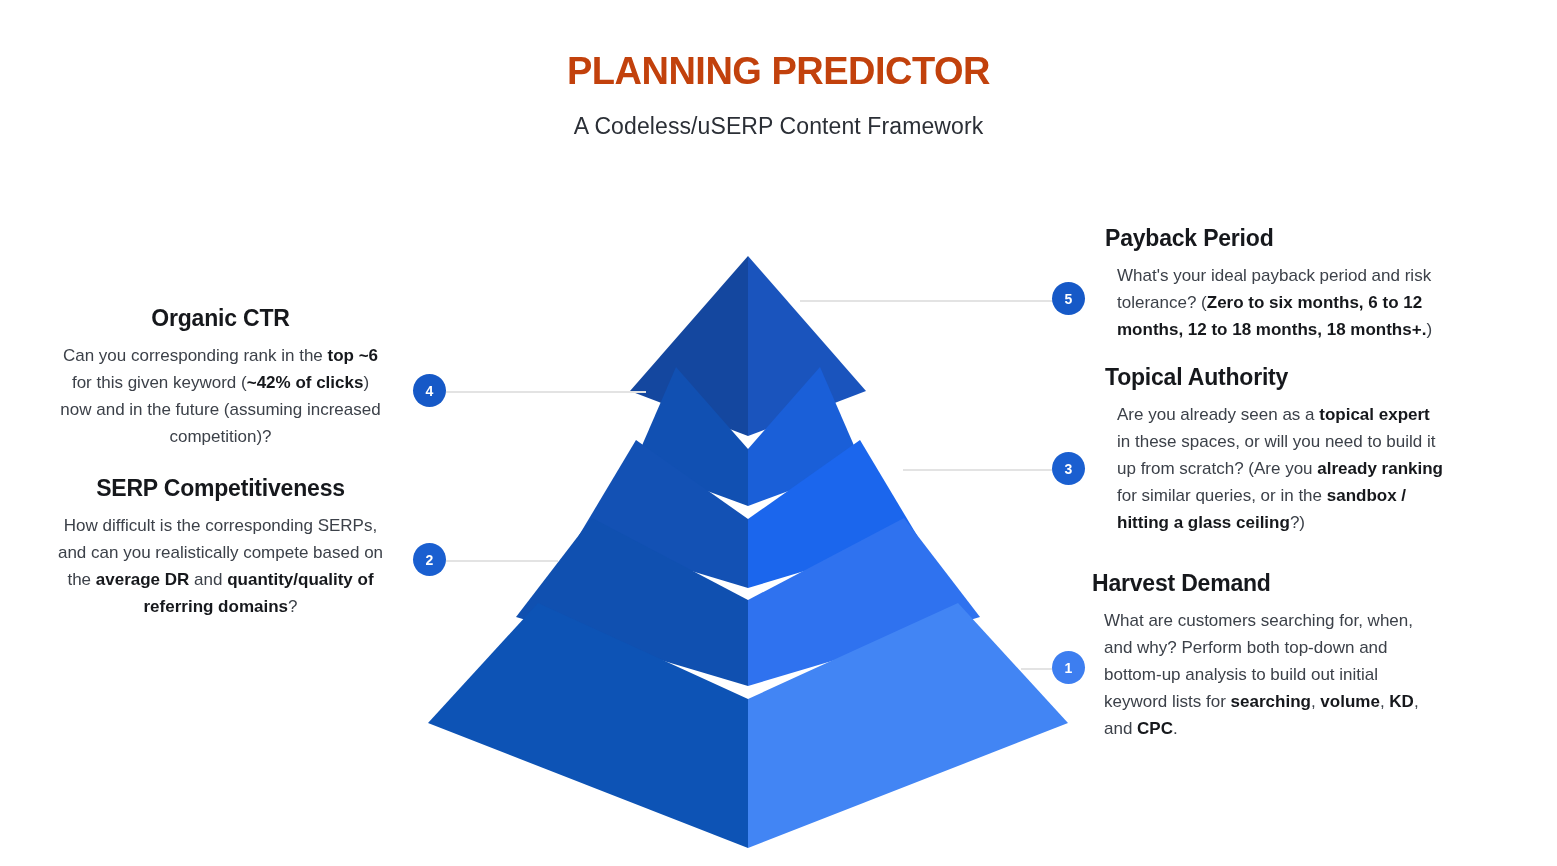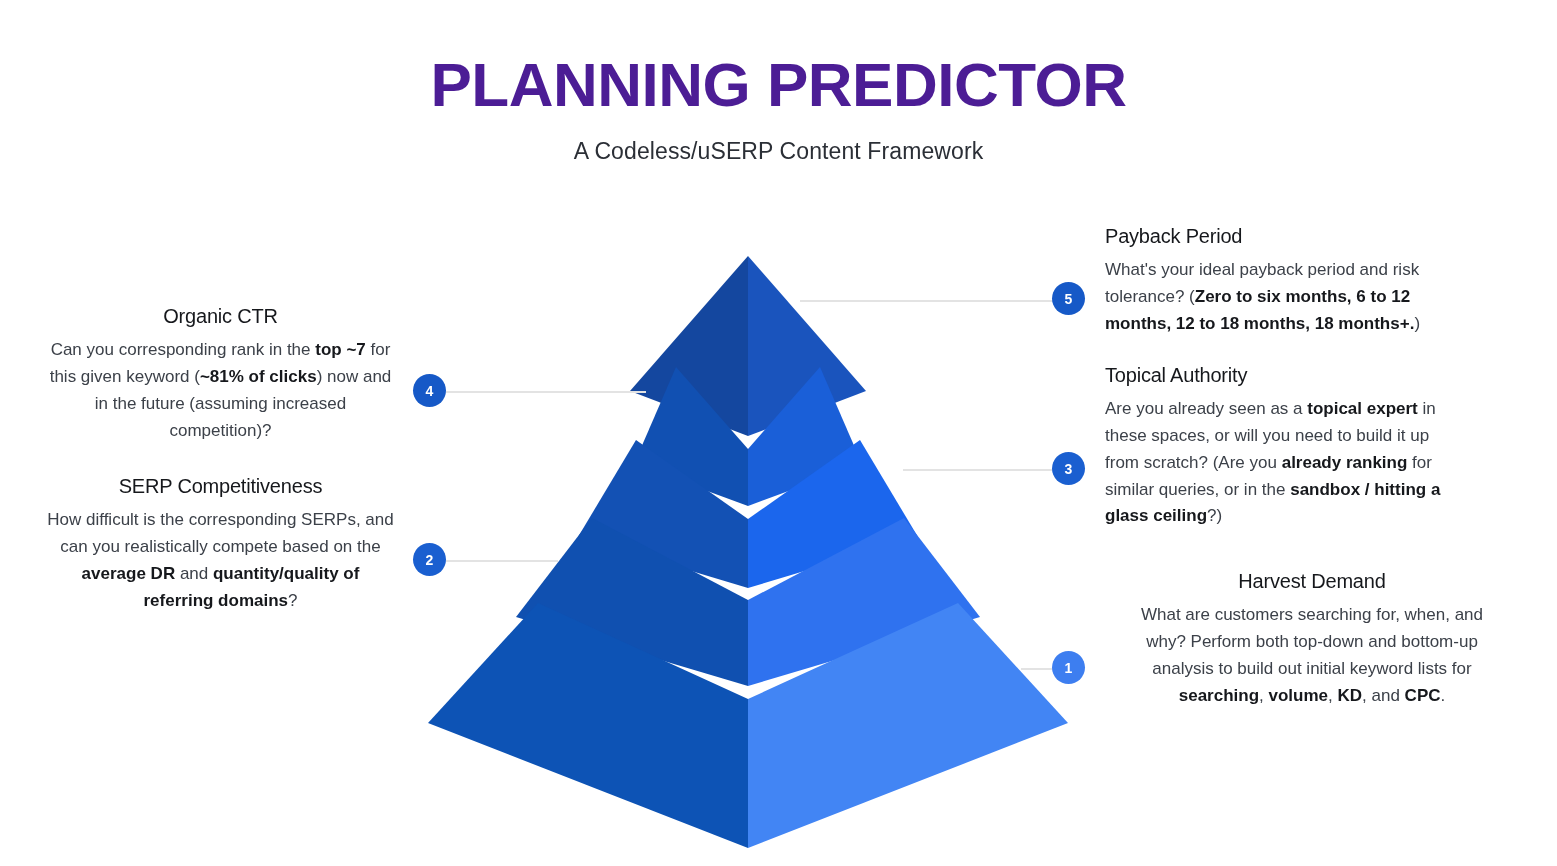--- a/index.html
+++ b/index.html
@@ -20,24 +20,24 @@
 
   
   #header {
     position: absolute;
     top: 0; left: 0;
     width: 1557px;
     text-align: center;
     padding-top: 52px;
   }
   #main-title {
-    font-size: 62px;
+    font-size: 38px;
     font-weight: bold;
     letter-spacing: -0.5px;
-    color: #4c1d95;
+    color: #c2410c;
     line-height: 1.05;
     margin: 0;
   }
   #subtitle {
     font-size: 23px;
     font-weight: 400;
     color: #2b2f36;
     margin: 0;
     padding-top: 21px;
     letter-spacing: 0.1px;
@@ -77,28 +77,28 @@
     font-family: "Liberation Sans", sans-serif;
   }
 
   
   .block {
     position: absolute;
     z-index: 4;
   }
   .block h3 {
     margin: 0 0 9px 0;
-    font-size: 20px;
-    font-weight: normal;
+    font-size: 23px;
+    font-weight: bold;
     color: #16181c;
     letter-spacing: -0.2px;
     line-height: 1.15;
   }
   .block p {
-    margin: 0;
+    margin: 12px;
     font-size: 17px;
     line-height: 1.58;
     color: #3c4149;
     font-weight: 400;
   }
   .block p b {
     font-weight: bold;
     color: #16181c;
   }
   .block.left { text-align: center; }
@@ -167,26 +167,26 @@
 <div class="block right" style="left:1105px; top:225px; width:362px;">
   <h3>Payback Period</h3>
   <p><span>What's your ideal payback period and risk tolerance? (</span><b>Zero to six months, 6 to 12 months, 12 to 18 months, 18 months+.</b><span>)</span></p>
 </div>
 
 <div class="block right" style="left:1105px; top:364px; width:352px;">
   <h3>Topical Authority</h3>
   <p><span>Are you already seen as a </span><b>topical expert</b><span> in these spaces, or will you need to build it up from scratch? (Are you </span><b>already ranking</b><span> for similar queries, or in the </span><b>sandbox / hitting a glass ceiling</b><span>?)</span></p>
 </div>
 
-<div class="block right" style="left:1136px; top:570px; width:352px;text-align:center;">
+<div class="block right" style="left:1092px; top:570px; width:352px;">
   <h3>Harvest Demand</h3>
   <p><span>What are customers searching for, when, and why? Perform both top-down and bottom-up analysis to build out initial keyword lists for </span><b>searching</b><span>, </span><b>volume</b><span>, </span><b>KD</b><span>, and </span><b>CPC</b><span>.</span></p>
 </div>
 
 <div class="block left" style="left:45px; top:305px; width:351px;">
   <h3>Organic CTR</h3>
-  <p><span>Can you corresponding rank in the </span><b>top ~7</b><span> for this given keyword (</span><b>~81% of clicks</b><span>) now and in the future (assuming increased competition)?</span></p>
+  <p><span>Can you corresponding rank in the </span><b>top ~6</b><span> for this given keyword (</span><b>~42% of clicks</b><span>) now and in the future (assuming increased competition)?</span></p>
 </div>
 
 <div class="block left" style="left:45px; top:475px; width:351px;">
   <h3>SERP Competitiveness</h3>
   <p><span>How difficult is the corresponding SERPs, and can you realistically compete based on the </span><b>average DR</b><span> and </span><b>quantity/quality of referring domains</b><span>?</span></p>
 </div>
 
 </body></html>

